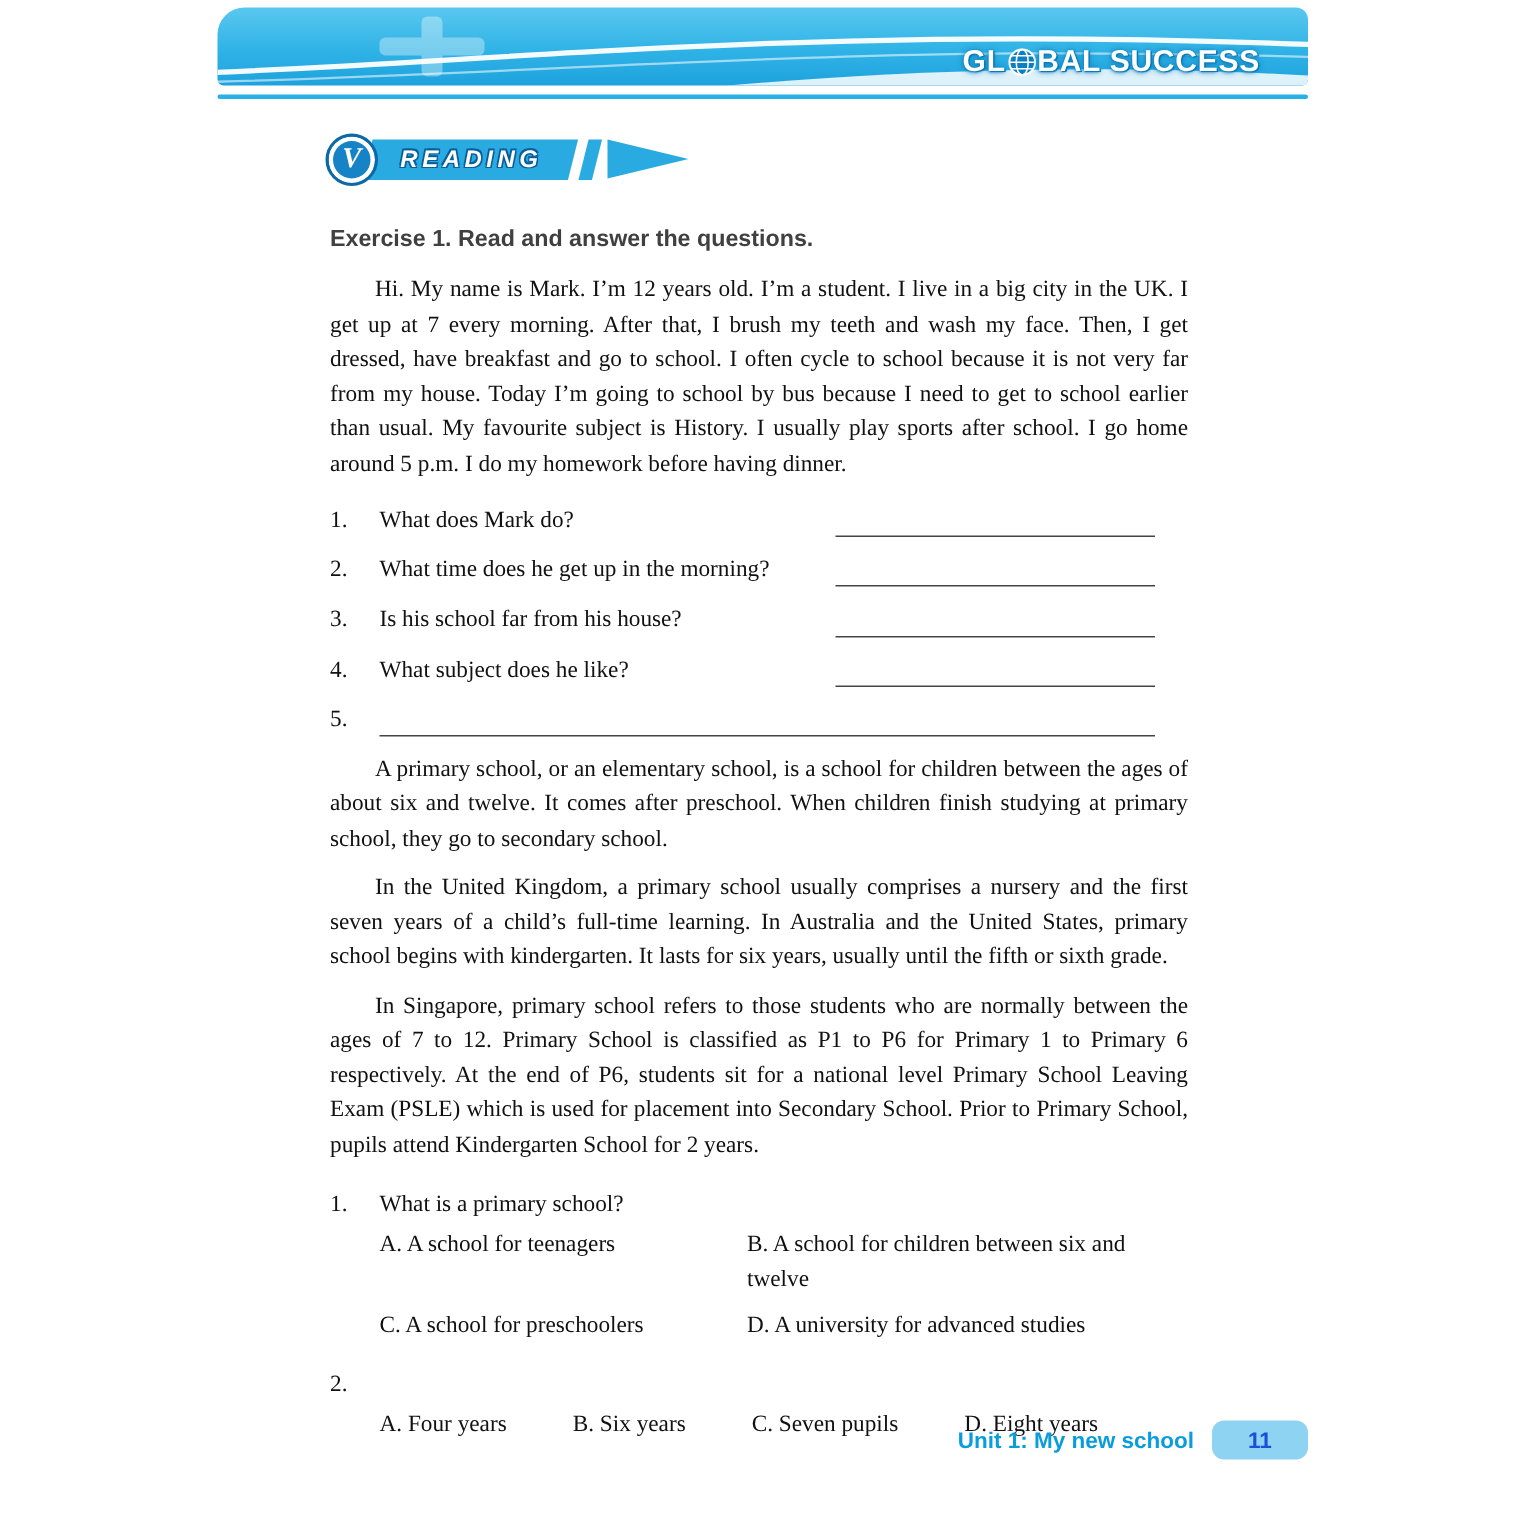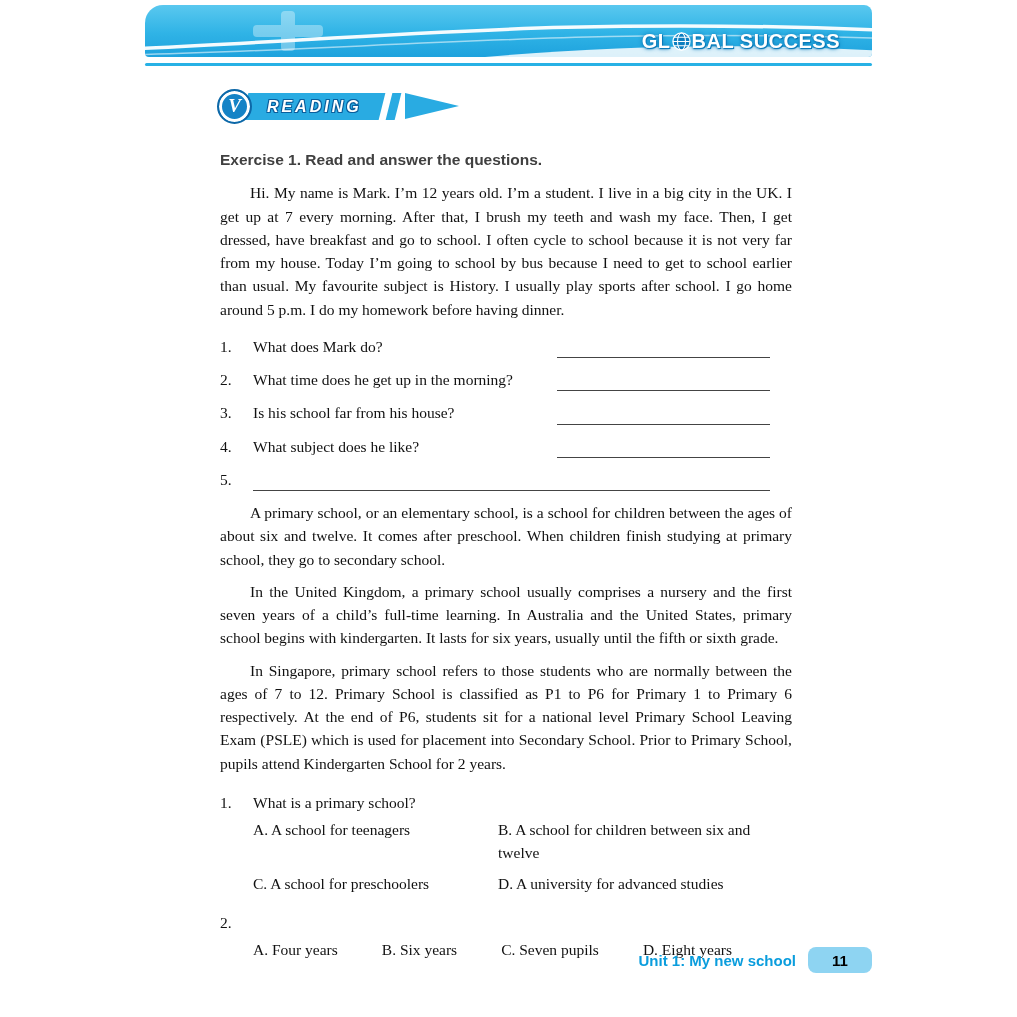--- a/index.html
+++ b/index.html
@@ -53,21 +53,21 @@
   .q2row { display:flex; margin:16px 0 4px; text-align:left; }
   .q2num { flex:0 0 33px; }
   .opt-grid { display:grid; grid-template-columns:245px 1fr; row-gap:7px; margin:4px 0 4px 33px; text-align:left; }
   .opt-row  { display:flex; gap:44px; margin:4px 0 0 33px; text-align:left; }
 
   
   .footer { position:absolute; right:0; bottom:44px; display:flex; align-items:center; gap:12px;
             font-family:"Liberation Sans", sans-serif; font-weight:bold; font-size:15px; }
   .unit-label { color:#0a9ddd; }
   .page-box { width:64px; height:26px; background:#8ed4f2; border-radius:8px;
-              display:flex; align-items:center; justify-content:center; color:#000000; }
+              display:flex; align-items:center; justify-content:center; color:#1d4ed8; }
 </style>
 </head>
 <body>
 
 <div class="page">
 
   <div class="band-wrap">
     <div class="band">
       <svg class="swoosh" viewBox="0 0 727 52" preserveAspectRatio="none">
         <path d="M-20,44 C 200,36 400,10 760,26" stroke="#ffffff" stroke-width="3.5" fill="none" opacity="0.95"></path>

